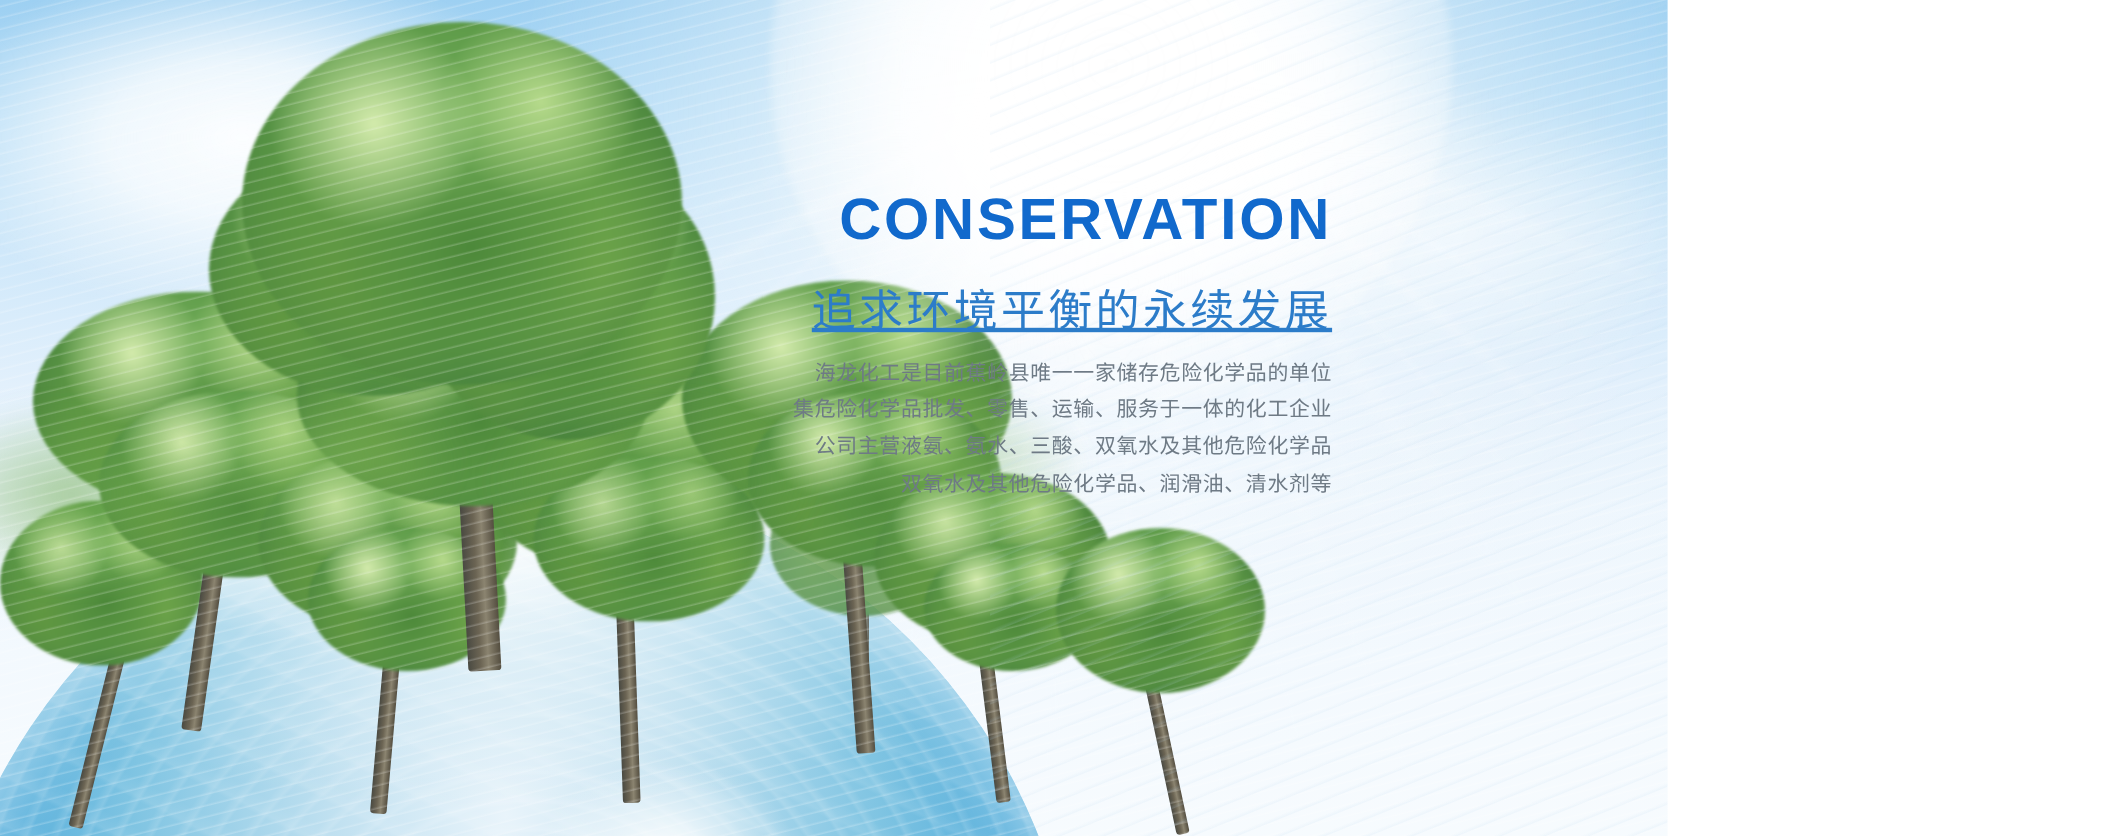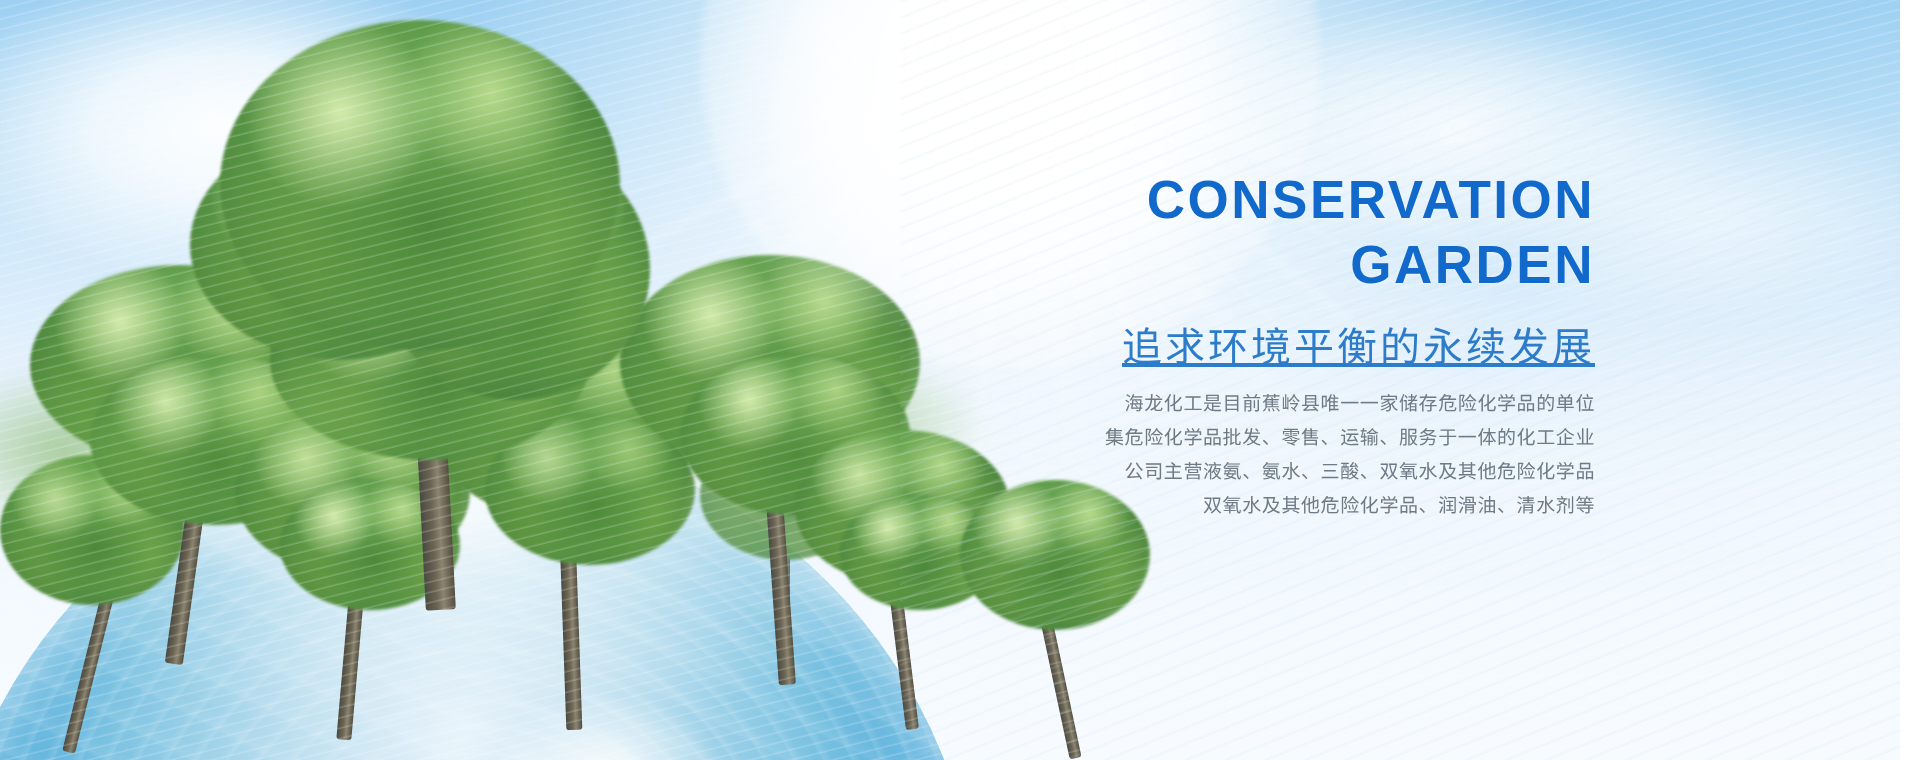--- a/index.html
+++ b/index.html
@@ -3,21 +3,21 @@
 <meta charset="utf-8">
 <title>Conservation Garden Banner</title>
 <style>
   html, body {
     margin: 0;
     padding: 0;
     background: #ffffff;
   }
   .banner {
     position: relative;
-    width: 1900px;
+    width: 1516px;
     height: 760px;
     overflow: hidden;
     font-family: "Liberation Sans", "DejaVu Sans", sans-serif;
     background: linear-gradient(180deg,
                 #9dd0f2 0%,
                 #b4dcf6 14%,
                 #cfe8fa 30%,
                 #e2f0fc 46%,
                 #eef6fd 62%,
                 #f4f9fe 78%,
@@ -436,21 +436,20 @@
 
   <div class="foliage-blur"></div>
   <div class="sun-wash"></div>
 
   <div class="texture"></div>
   <div class="texture-2"></div>
 
   <div class="copy">
     <h1 class="headline">
       <span>CONSERVATION</span>
-      <span class="line2">GARDEN</span>
     </h1>
     <div class="tagline">追求环境平衡的永续发展</div>
     <div class="desc">
       <p>海龙化工是目前蕉岭县唯一一家储存危险化学品的单位</p>
       <p>集危险化学品批发、零售、运输、服务于一体的化工企业</p>
       <p>公司主营液氨、氨水、三酸、双氧水及其他危险化学品</p>
       <p>双氧水及其他危险化学品、润滑油、清水剂等</p>
     </div>
   </div>
 

